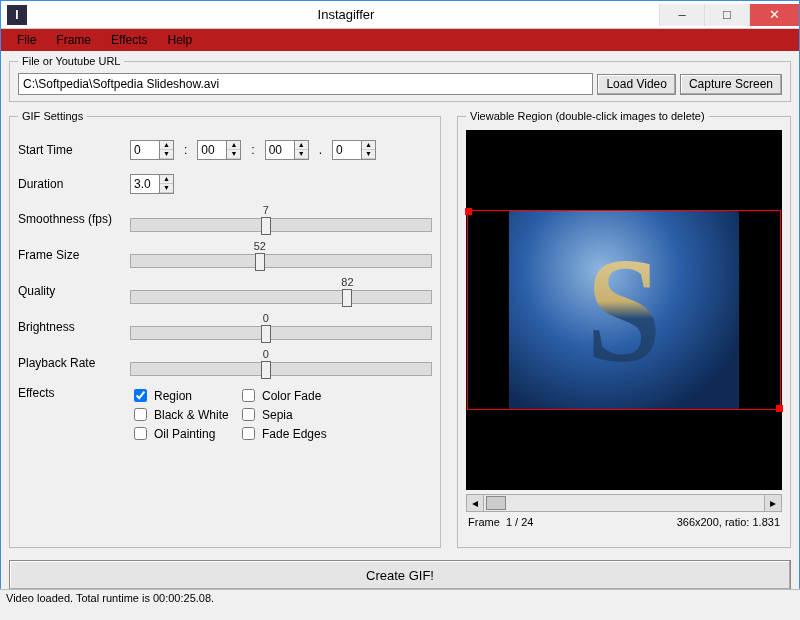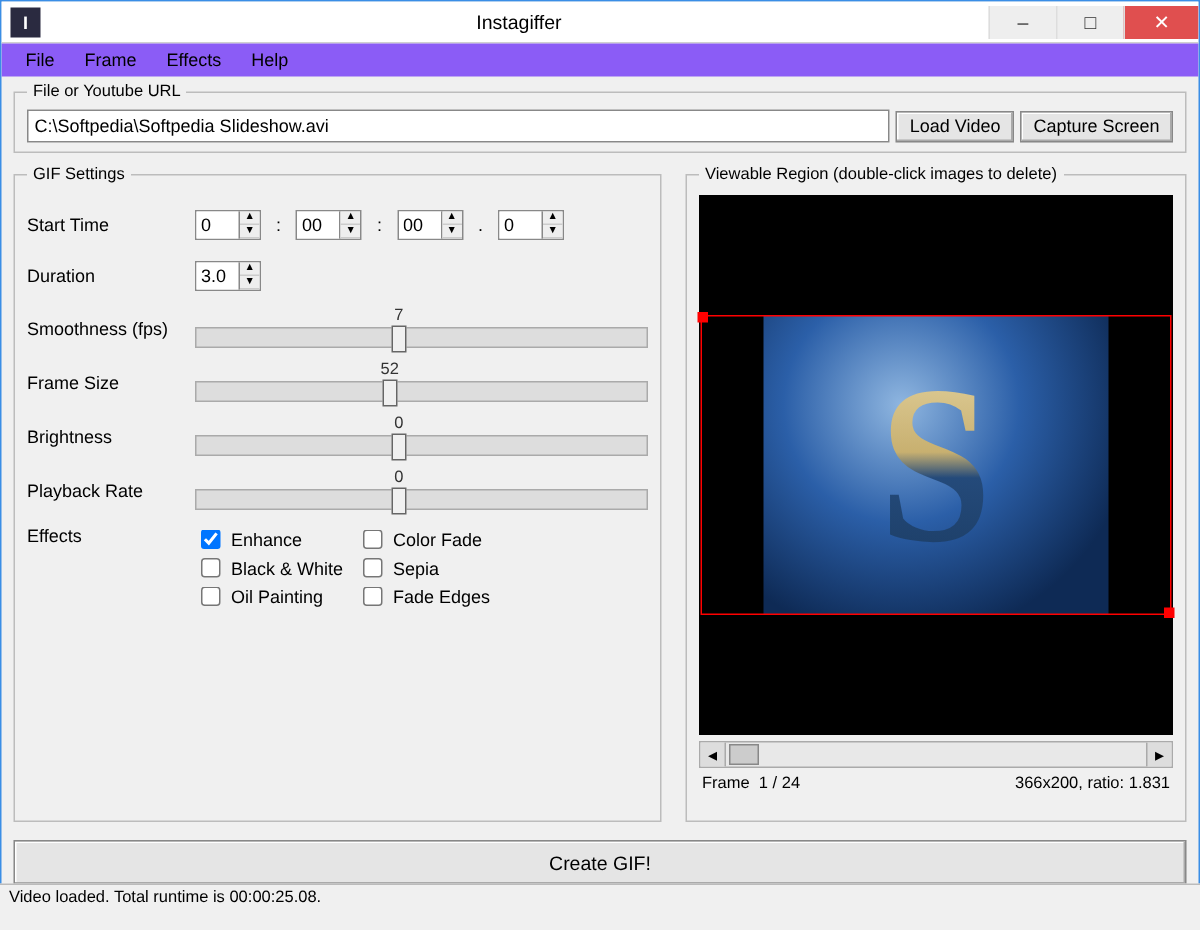--- a/index.html
+++ b/index.html
@@ -35,21 +35,21 @@
     display: flex; align-items: center; justify-content: center;
     font-size: 13px; color: #333;
     border-left: 1px solid #ddd;
     background: #eee;
   }
   .winbtn.close { background: #e04f4f; color: #fff; width: 50px; }
   .menubar {
     height: 22px;
     display: flex; align-items: center;
     padding: 0 6px;
-    background: #8b5cf6;
+    background: #b91c1c;
   }
   .menuitem { padding: 2px 10px; cursor: default; }
   fieldset {
     border: 1px solid #bcbcbc;
     margin: 4px 8px;
     padding: 6px 8px;
     background: #f0f0f0;
   }
   legend { font-size: 11px; padding: 0 4px; }
   .url-row { display: flex; gap: 4px; align-items:center;}
@@ -267,20 +267,31 @@
         <div class="row-ctrl">
             <div class="slider-wrap">
           <div class="slider-val" style="left:43%">52</div>
           <div class="slider-track">
                 <div class="slider-thumb" style="left:43%"></div>
               </div>
         </div>
           </div>
       </div>
 
+      <div class="row">
+        <div class="row-label">Quality</div>
+        <div class="row-ctrl">
+            <div class="slider-wrap">
+          <div class="slider-val" style="left:72%">82</div>
+          <div class="slider-track">
+                <div class="slider-thumb" style="left:72%"></div>
+              </div>
+        </div>
+          </div>
+      </div>
 
       <div class="row">
         <div class="row-label">Brightness</div>
         <div class="row-ctrl">
             <div class="slider-wrap">
           <div class="slider-val" style="left:45%">0</div>
           <div class="slider-track">
                 <div class="slider-thumb" style="left:45%"></div>
               </div>
         </div>
@@ -297,21 +308,21 @@
               </div>
         </div>
           </div>
       </div>
 
       <div class="row" style="align-items:flex-start;">
         <div class="row-label">Effects</div>
         <div class="row-ctrl" style="flex-wrap:wrap; gap:0;">
           <label class="chk">
               <input type="checkbox" checked="" style="">
-              <span>Enhance</span>
+              <span>Region</span>
             </label>
           <label class="chk">
               <input type="checkbox" style="">
               <span>Color Fade</span>
             </label>
           <label class="chk">
               <input type="checkbox" style="">
               <span>Black &amp; White</span>
             </label>
           <label class="chk">

